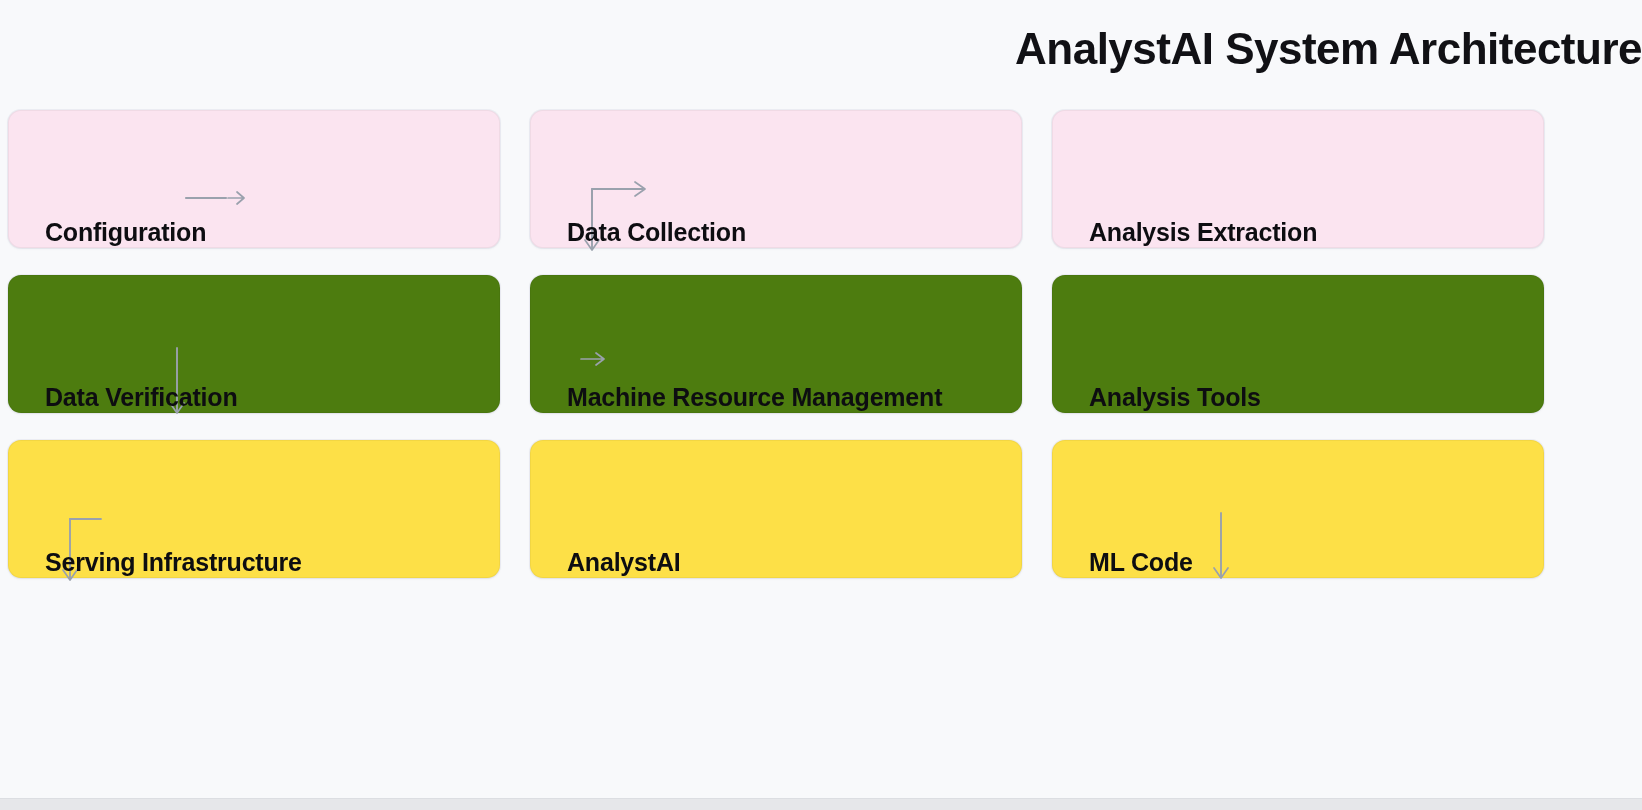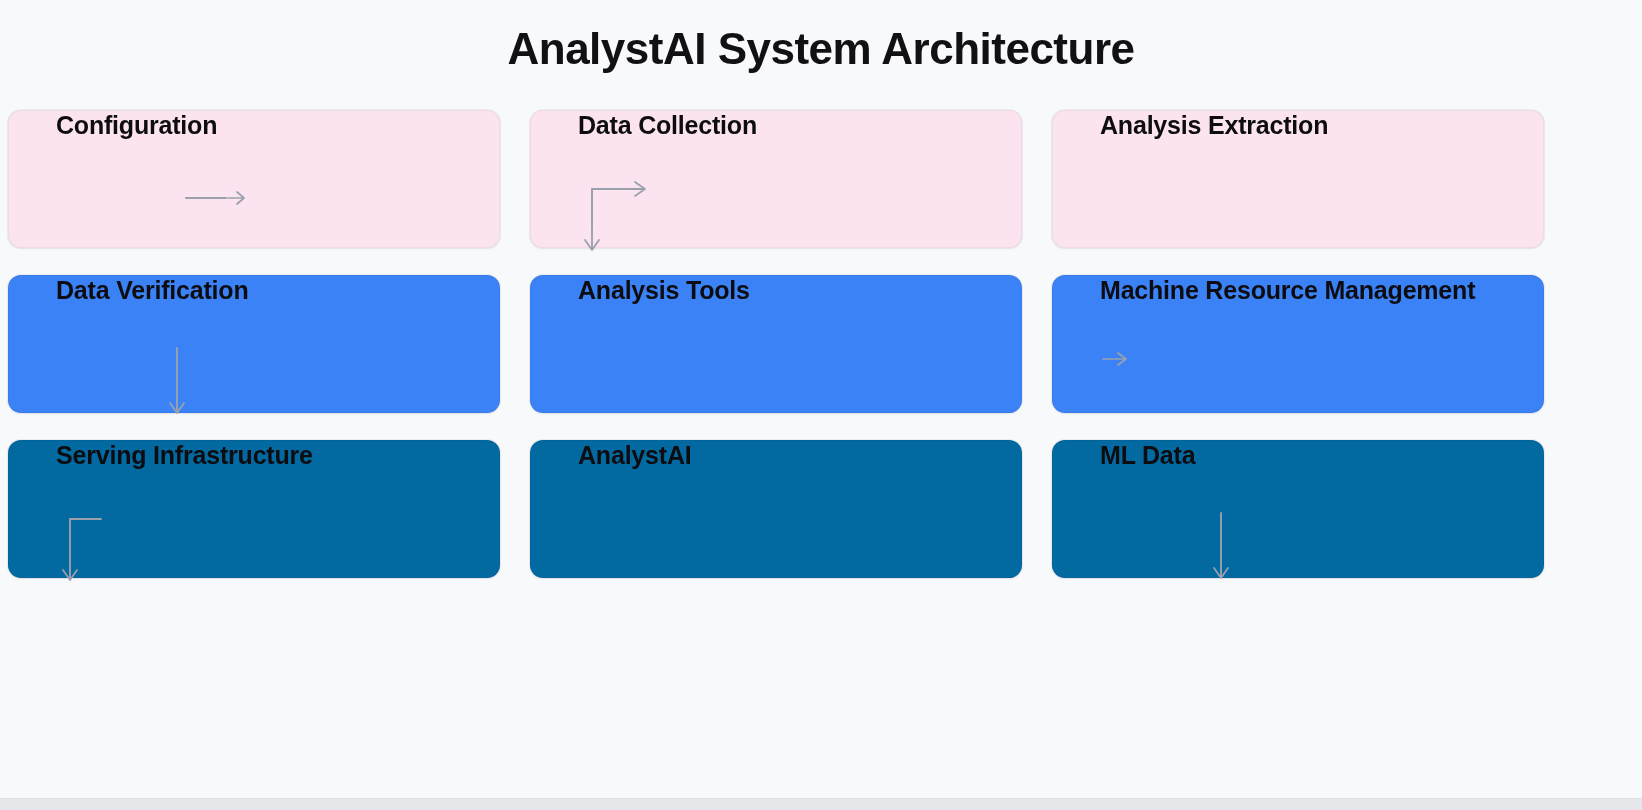--- a/index.html
+++ b/index.html
@@ -15,21 +15,21 @@
     position: relative;
   }
   #page-root {
     width: 1642px;
     height: 810px;
     position: relative;
     background: #f8f9fb;
     box-sizing: border-box;
   }
   .page-title {
-    text-align: center;
+    text-align: right;
     font-size: 44px;
     font-weight: 700;
     color: #111115;
     letter-spacing: -0.5px;
     margin: 0;
     padding-top: 20px;
     height: 72px;
     line-height: 58px;
     font-family: "Liberation Sans", sans-serif;
   }
@@ -42,29 +42,29 @@
     grid-template-columns: 492px 492px 492px;
     grid-auto-rows: 138px;
     column-gap: 30px;
     row-gap: 27px;
   }
   .node {
     position: relative;
     border-radius: 13px;
     box-sizing: border-box;
     display: flex;
-    align-items: flex-start;
-    padding-left: 47px;
+    align-items: flex-end;
+    padding-left: 36px;
     border: 1px solid rgba(0,0,0,0.045);
     box-shadow: 0 1px 3px rgba(30,40,60,0.055), 0 0 0 1px rgba(225,228,236,0.55);
     overflow: visible;
   }
   .node.pink   { background: #fbe4f0; }
-  .node.blue   { background: #3b82f6; }
-  .node.yellow { background: #0369a1; }
+  .node.blue   { background: #4d7c0f; }
+  .node.yellow { background: #fde047; }
 
   .node-label {
     font-size: 25px;
     font-weight: 700;
     color: #0d0d11;
     letter-spacing: -0.2px;
     white-space: nowrap;
     position: relative;
     z-index: 2;
     font-family: "Liberation Sans", sans-serif;
@@ -140,51 +140,51 @@
       <span class="node-label">Data Verification</span>
       <span class="arrow arrow-down-dv">
         <svg width="40" height="84" viewBox="0 0 40 84">
           <path d="M20 6 L20 70" stroke="#9aa1ad" stroke-width="1.9" fill="none" stroke-linecap="round"></path>
           <path d="M13 61 L20 71 L27 61" stroke="#9aa1ad" stroke-width="1.7" fill="none" stroke-linecap="round" stroke-linejoin="round"></path>
         </svg>
       </span>
     </div>
 
     <div class="node blue">
-      <span class="node-label">Analysis Tools</span>
-
-    </div>
-
-    <div class="node blue">
       <span class="node-label">Machine Resource Management</span>
       <span class="arrow arrow-mini-mrm">
         <svg width="40" height="30" viewBox="0 0 40 30">
           <path d="M2 15 H24 M17 9 L25 15 L17 21" stroke="#9aa1ad" stroke-width="1.7" fill="none" stroke-linecap="round" stroke-linejoin="round"></path>
         </svg>
       </span>
+    </div>
+
+    <div class="node blue">
+      <span class="node-label">Analysis Tools</span>
+
     </div>
 
 
     <div class="node yellow">
       <span class="node-label">Serving Infrastructure</span>
       <span class="arrow arrow-elbow-si">
         <svg width="100" height="84" viewBox="0 0 100 84">
           <path d="M17 12 L17 72" stroke="#9aa1ad" stroke-width="1.9" fill="none" stroke-linecap="round"></path>
           <path d="M17 12 L48 12" stroke="#9aa1ad" stroke-width="1.8" fill="none" stroke-linecap="round"></path>
           <path d="M10 63 L17 73 L24 63" stroke="#9aa1ad" stroke-width="1.7" fill="none" stroke-linecap="round" stroke-linejoin="round"></path>
         </svg>
       </span>
     </div>
 
     <div class="node yellow">
       <span class="node-label">AnalystAI</span>
     </div>
 
     <div class="node yellow">
-      <span class="node-label">ML Data</span>
+      <span class="node-label">ML Code</span>
       <span class="arrow arrow-down-ml">
         <svg width="40" height="84" viewBox="0 0 40 84">
           <path d="M20 6 L20 70" stroke="#9aa1ad" stroke-width="1.9" fill="none" stroke-linecap="round"></path>
           <path d="M13 61 L20 71 L27 61" stroke="#9aa1ad" stroke-width="1.7" fill="none" stroke-linecap="round" stroke-linejoin="round"></path>
         </svg>
       </span>
     </div>
 
   </div>
 

